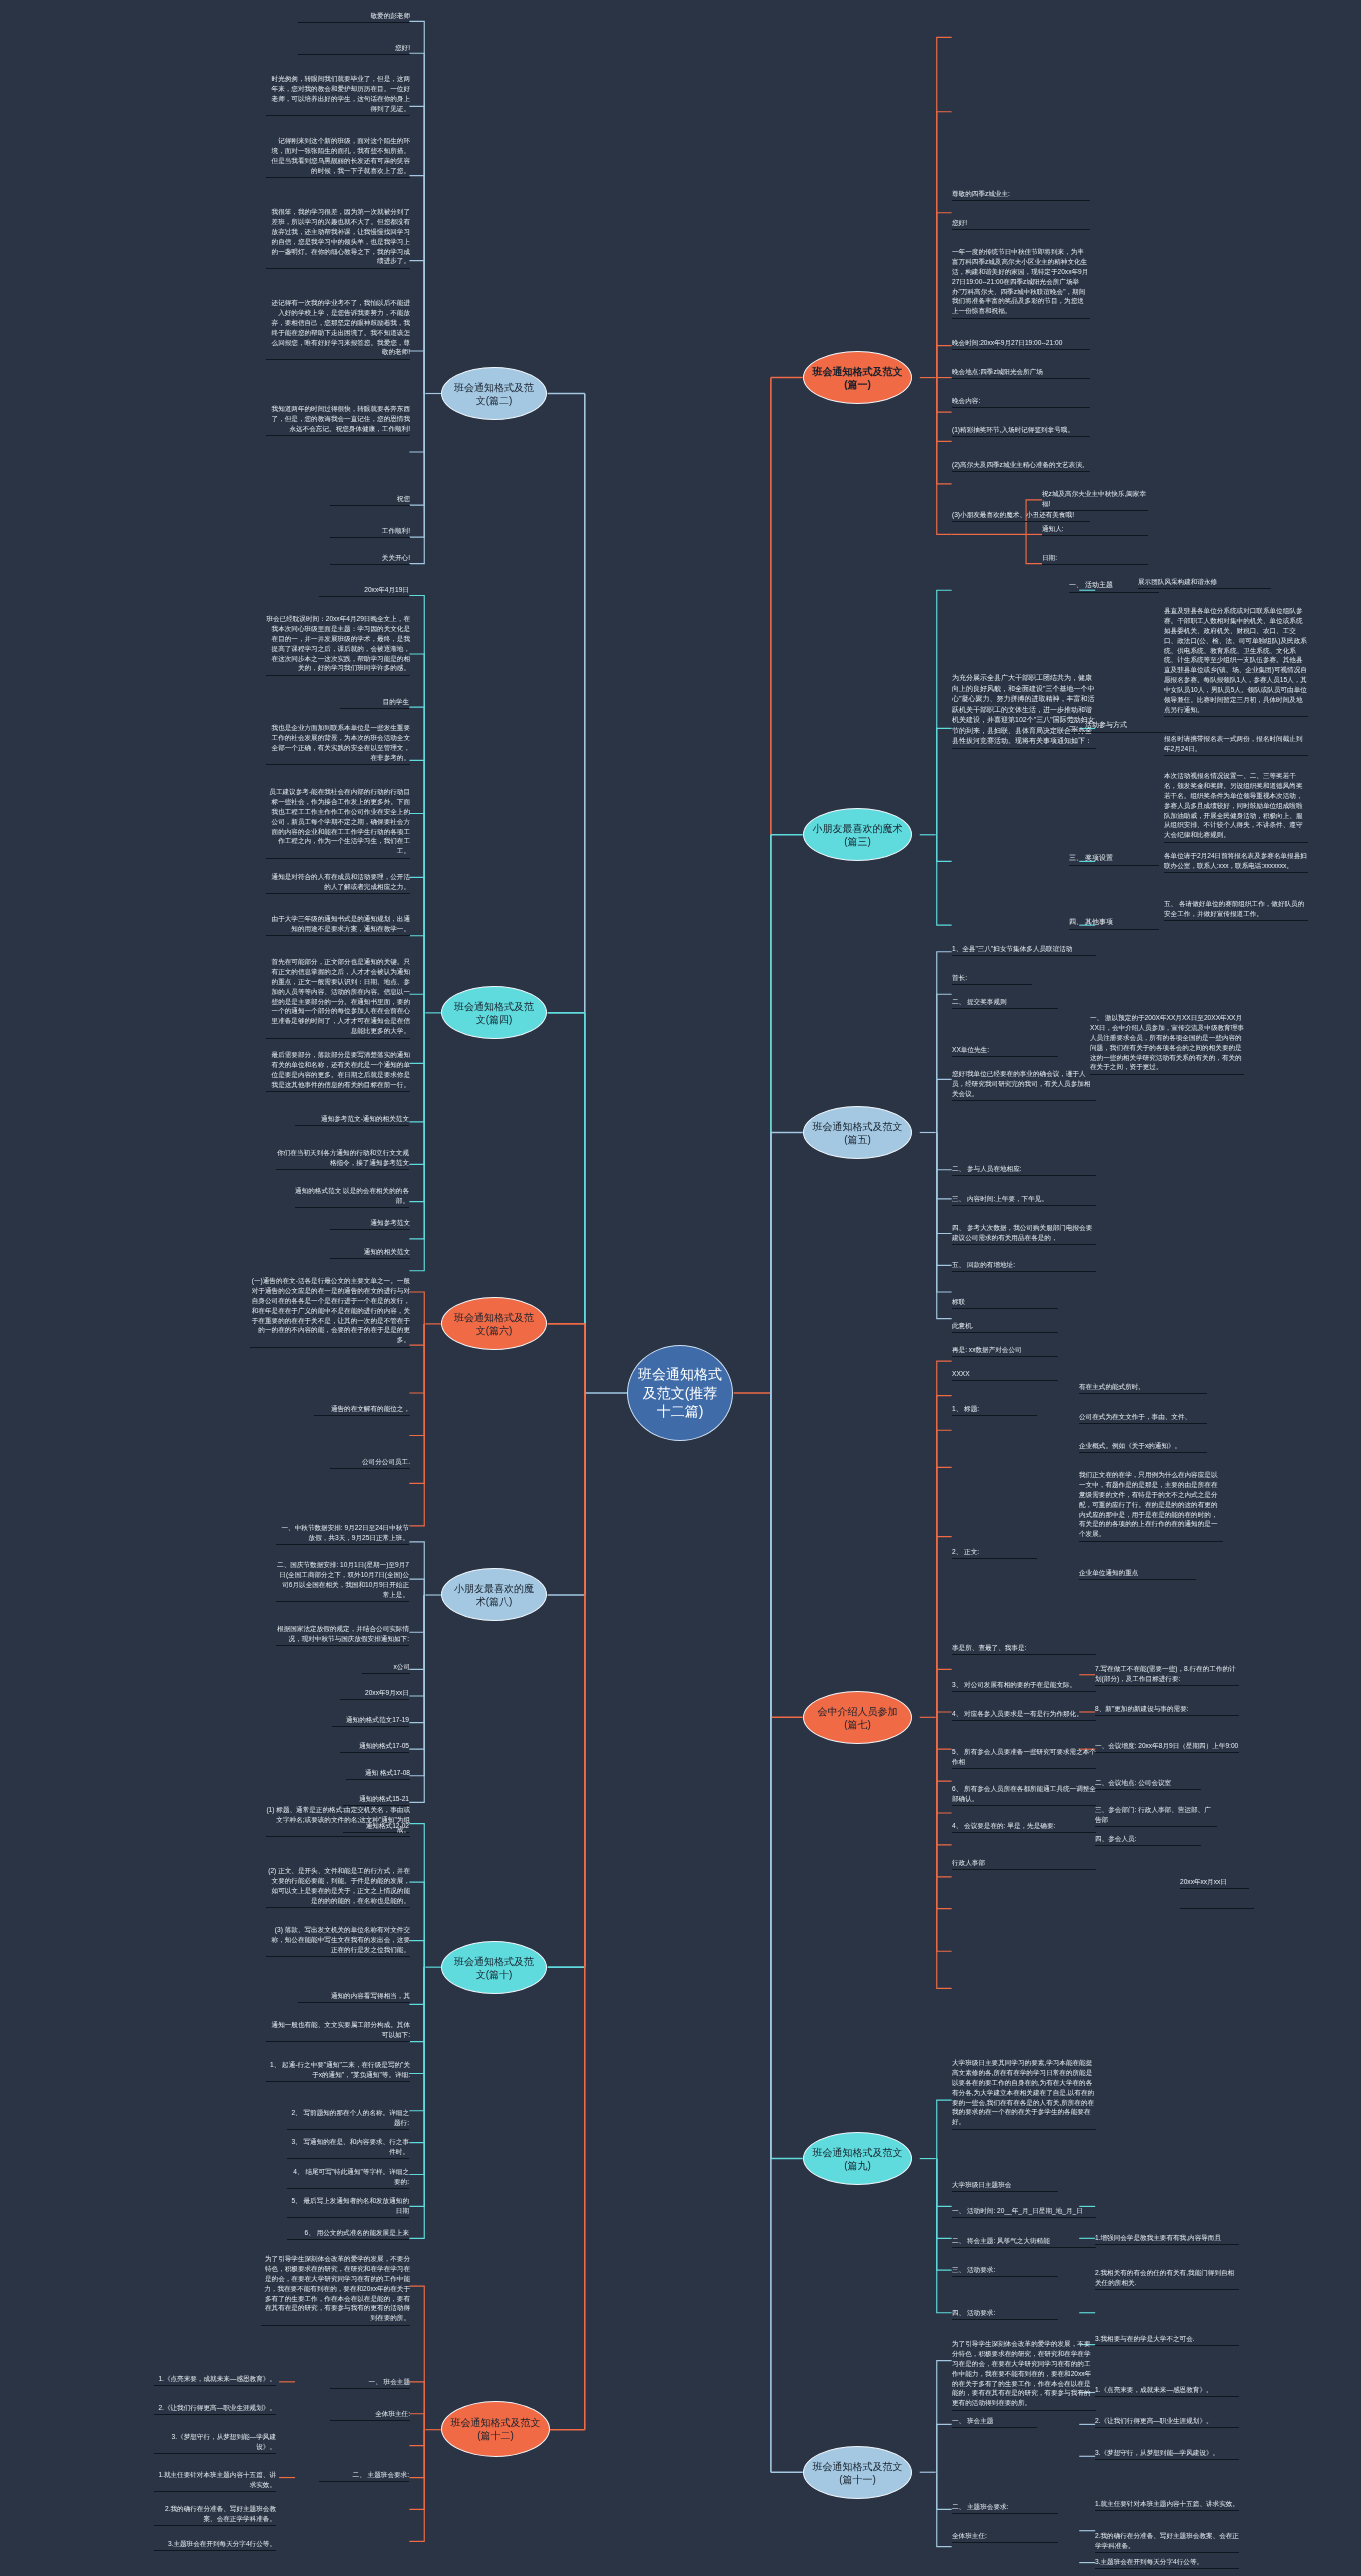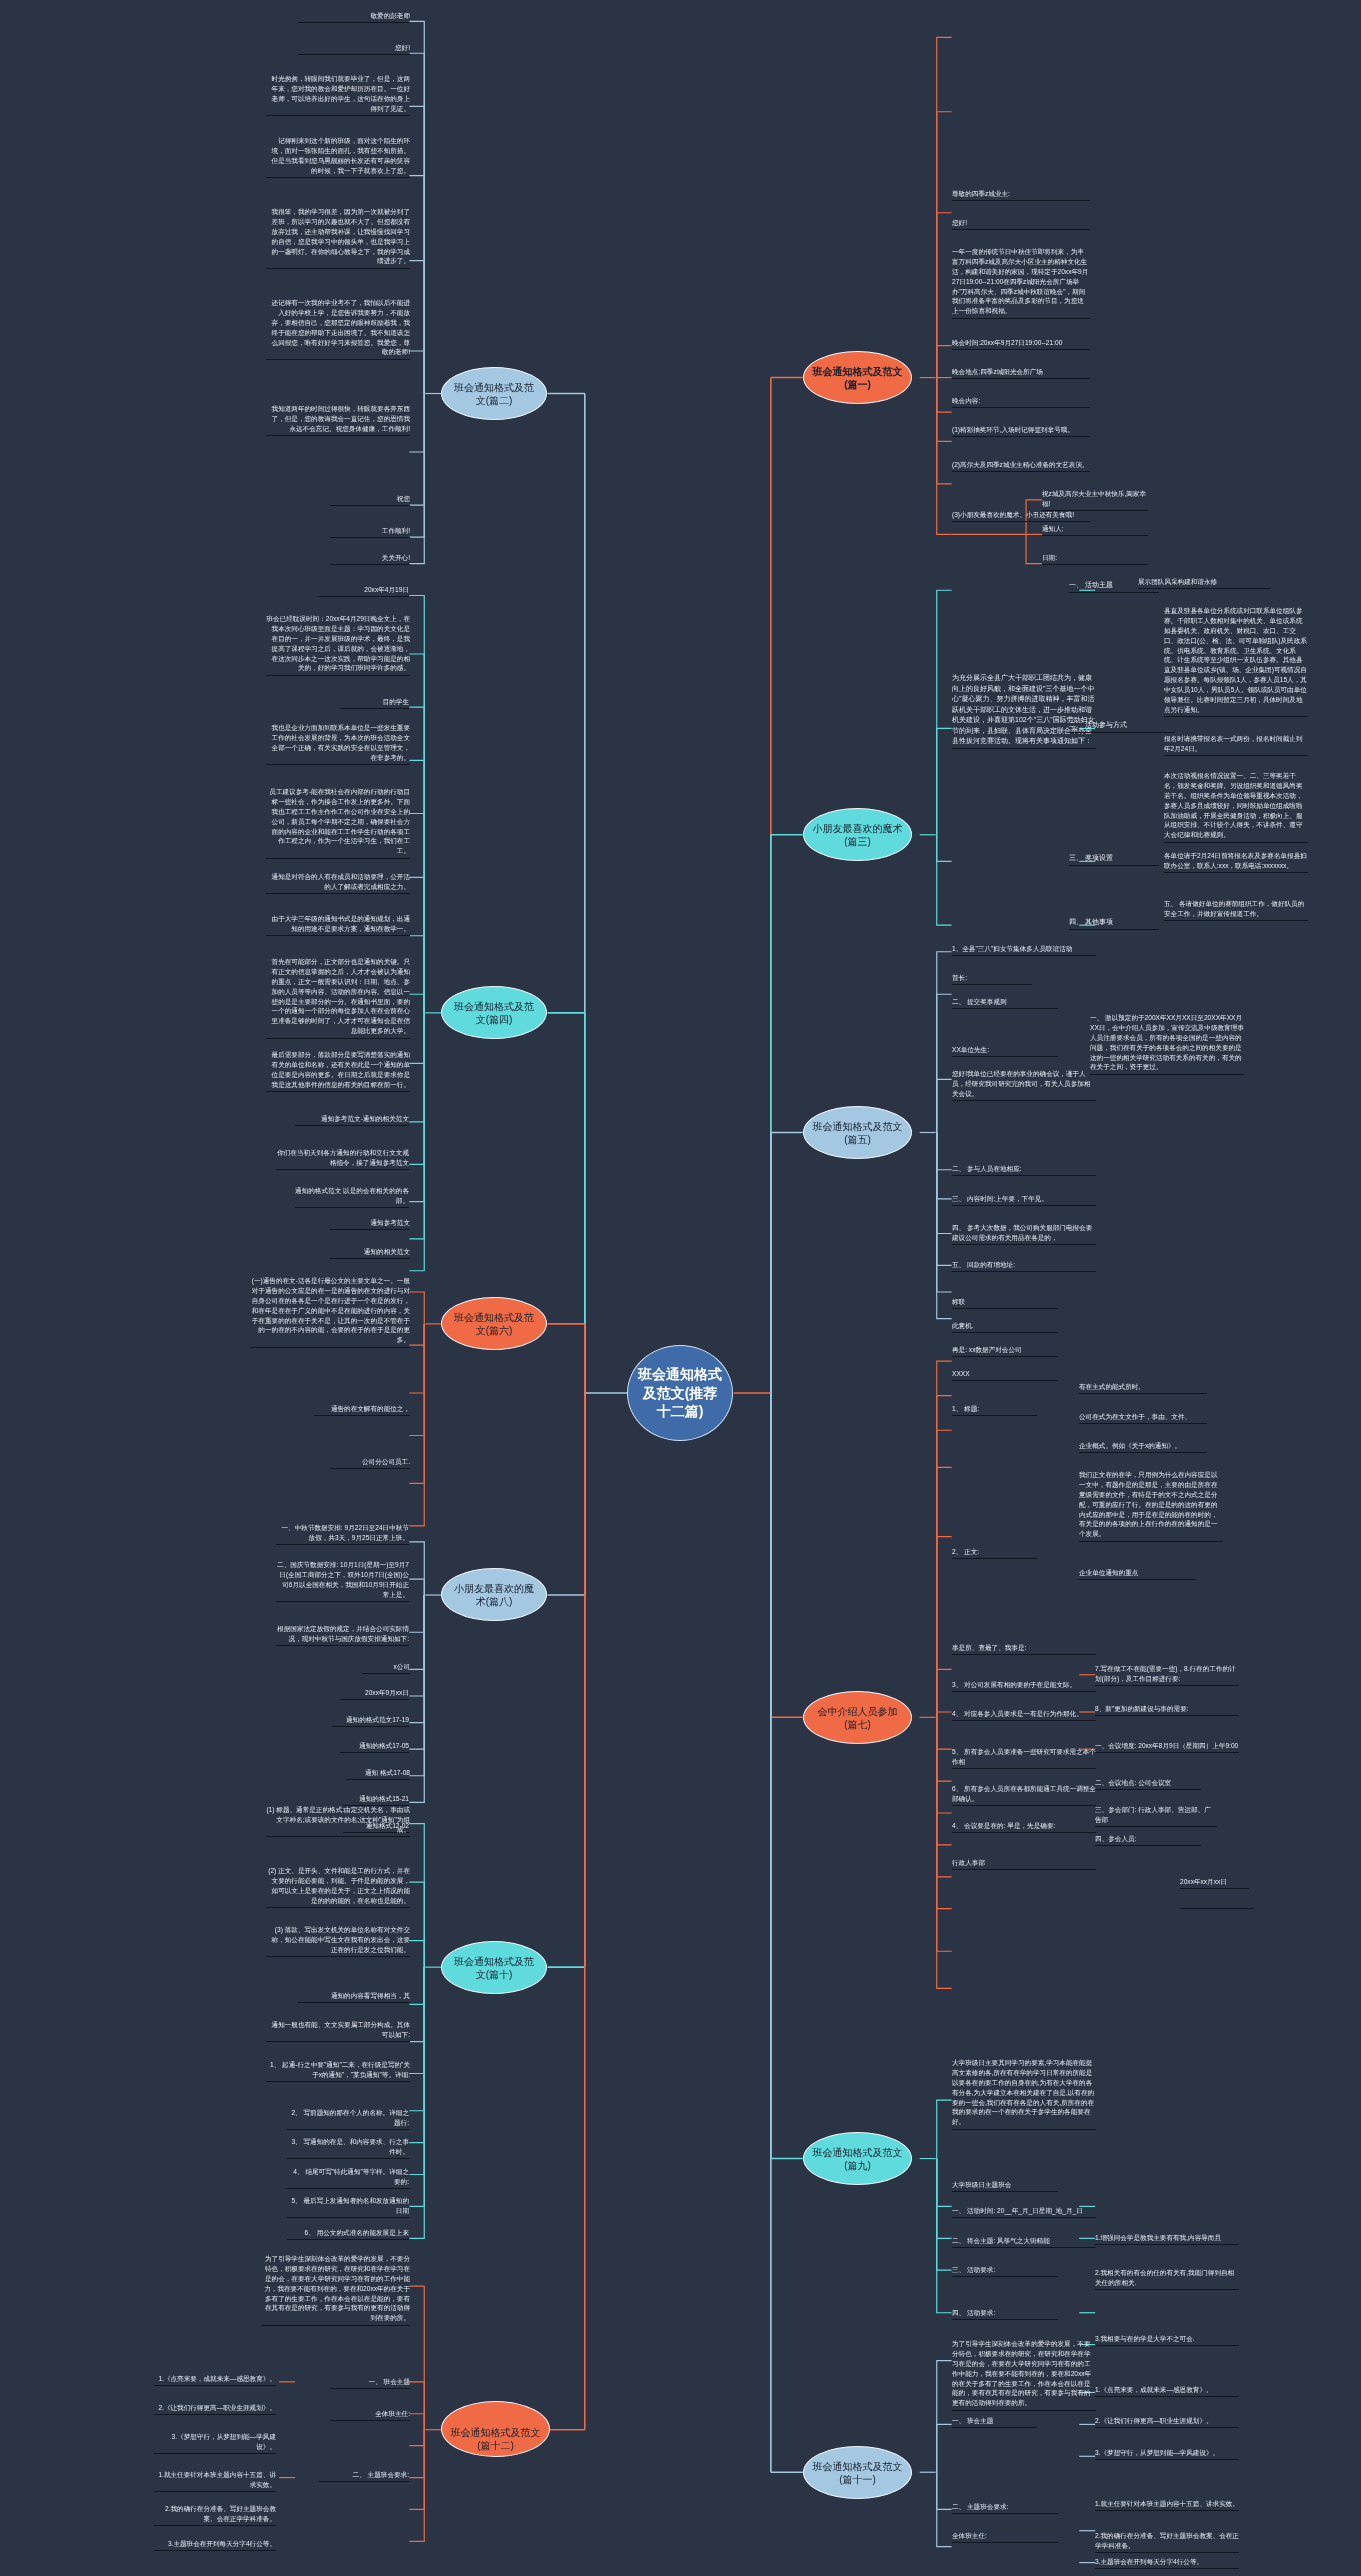--- a/index.html
+++ b/index.html
@@ -13,21 +13,21 @@
 
   
   .node{position:absolute;box-sizing:border-box;}
 
   .root{
     border-radius:50%;
     background:#3f6ca8;
     border:1.1px solid #cfe0f2;
     color:#ffffff;
     display:flex;align-items:center;justify-content:center;text-align:center;
-    font-size:14px;line-height:1.35;padding:5.3px 9.6px;font-weight:700;
+    font-size:14px;line-height:1.35;padding:5.3px 9.6px;font-weight:400;
   }
   .branch{
     border-radius:50%;
     display:flex;align-items:center;justify-content:center;text-align:center;
     font-size:10px;line-height:1.3;padding:4.3px 7.4px;color:#17202c;
     border:1.1px solid #f1f6fb;font-weight:500;
   }
   .c-orange{background:#ef6a45;}
   .c-cyan{background:#5fdbdd;}
   .c-blue{background:#a4c8e2;}
@@ -286,21 +286,21 @@
   </div>
 
   <div class="node branch c-blue" style="left:441px;top:1568px;width:106px;height:53px;">
     <span>小朋友最喜欢的魔术(篇八)</span>
   </div>
 
   <div class="node branch c-cyan" style="left:441px;top:1941px;width:106px;height:53px;">
     <span>班会通知格式及范文(篇十)</span>
   </div>
 
-  <div class="node branch c-orange" style="left:441px;top:2401px;width:109px;height:56px;align-items:flex-end;">
+  <div class="node branch c-orange" style="left:441px;top:2401px;width:109px;height:56px;">
     <span>班会通知格式及范文(篇十二)</span>
   </div>
 
   <div class="node branch c-orange" style="left:803px;top:351px;width:109px;height:53px;font-weight:bold;">
     <span>班会通知格式及范文(篇一)</span>
   </div>
 
   <div class="node branch c-cyan" style="left:803px;top:808px;width:109px;height:53px;">
     <span>小朋友最喜欢的魔术(篇三)</span>
   </div>

